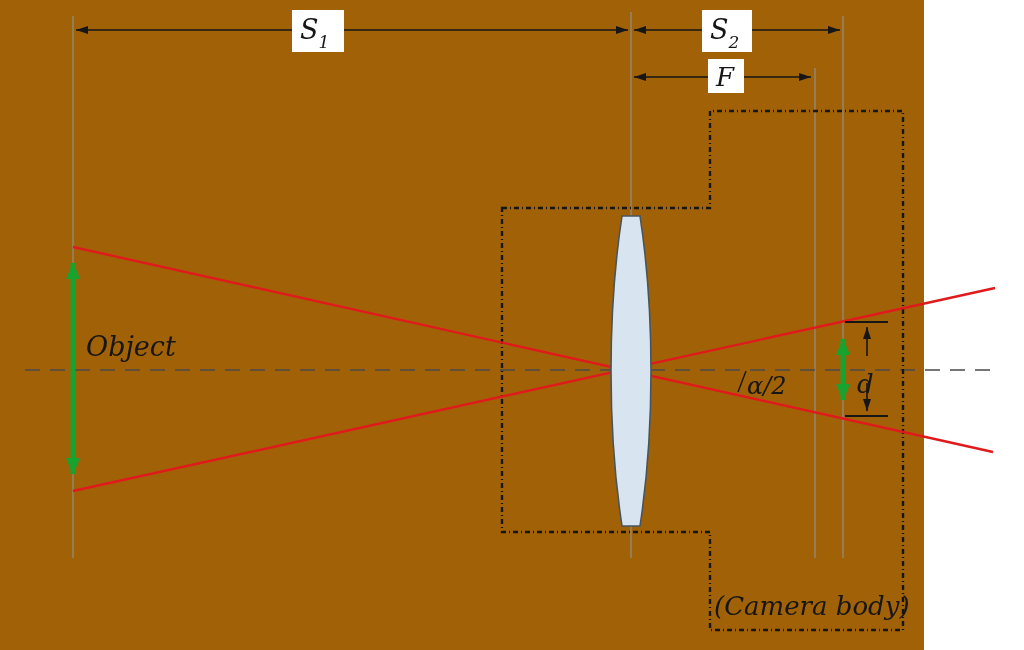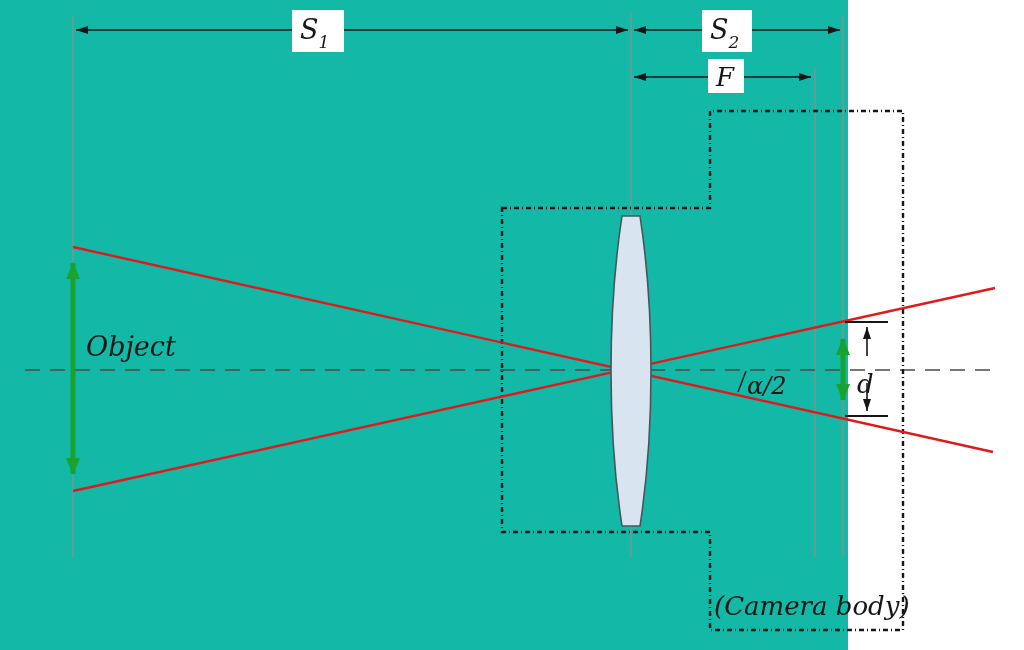--- a/index.html
+++ b/index.html
@@ -6,23 +6,23 @@
     margin: 0;
     padding: 0;
     background: #ffffff;
     width: 1024px;
     height: 650px;
     overflow: hidden;
     font-family: "DejaVu Serif", "Liberation Serif", serif;
   }
   .stage {
     position: relative;
-    width: 848px;
+    width: 924px;
     height: 650px;
-    background: #14b8a6;
+    background: #a16207;
     text-align: right;
   }
   svg text {
     font-family: "DejaVu Serif", "Liberation Serif", serif;
     font-style: italic;
   }
 </style>
 </head>
 <body>
 

